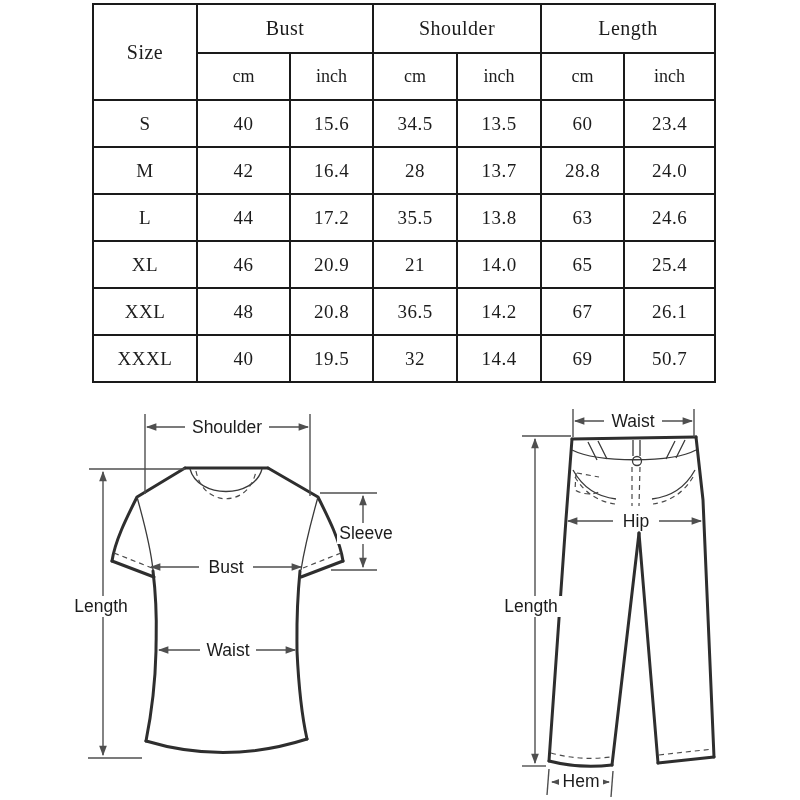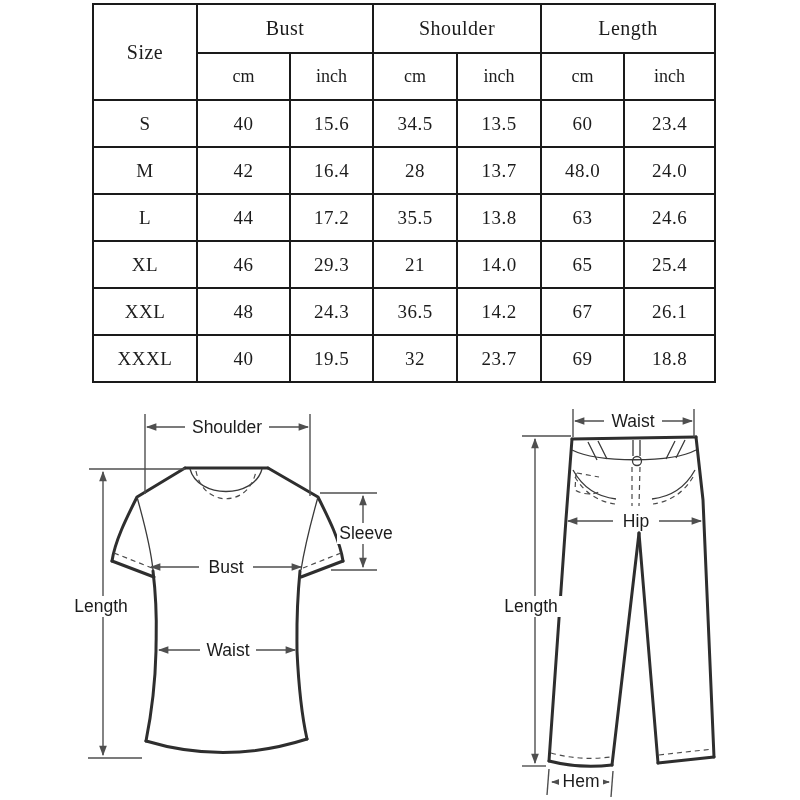--- a/index.html
+++ b/index.html
@@ -69,58 +69,58 @@
       <td>13.5</td>
       <td>60</td>
       <td>23.4</td>
     </tr>
     <tr class="data-row">
       <td>M</td>
       <td>42</td>
       <td>16.4</td>
       <td>28</td>
       <td>13.7</td>
-      <td>48.0</td>
+      <td>28.8</td>
       <td>24.0</td>
     </tr>
     <tr class="data-row">
       <td>L</td>
       <td>44</td>
       <td>17.2</td>
       <td>35.5</td>
       <td>13.8</td>
       <td>63</td>
       <td>24.6</td>
     </tr>
     <tr class="data-row">
       <td>XL</td>
       <td>46</td>
-      <td>29.3</td>
+      <td>20.9</td>
       <td>21</td>
       <td>14.0</td>
       <td>65</td>
       <td>25.4</td>
     </tr>
     <tr class="data-row">
       <td>XXL</td>
       <td>48</td>
-      <td>24.3</td>
+      <td>20.8</td>
       <td>36.5</td>
       <td>14.2</td>
       <td>67</td>
       <td>26.1</td>
     </tr>
     <tr class="data-row">
       <td>XXXL</td>
       <td>40</td>
       <td>19.5</td>
       <td>32</td>
-      <td>23.7</td>
+      <td>14.4</td>
       <td>69</td>
-      <td>18.8</td>
+      <td>50.7</td>
     </tr>
   </tbody>
 </table>
 
 <svg class="diagrams" width="800" height="410" viewBox="0 390 800 410" xmlns="http://www.w3.org/2000/svg">
   <defs>
     <marker id="arr" viewBox="0 0 10 8" markerWidth="11" markerHeight="9" refX="9" refY="4" orient="auto-start-reverse" markerUnits="userSpaceOnUse">
       <path d="M0.5,0.5 L10,4 L0.5,7.5 Z" fill="#4f4f4f"></path>
     </marker>
   </defs>

